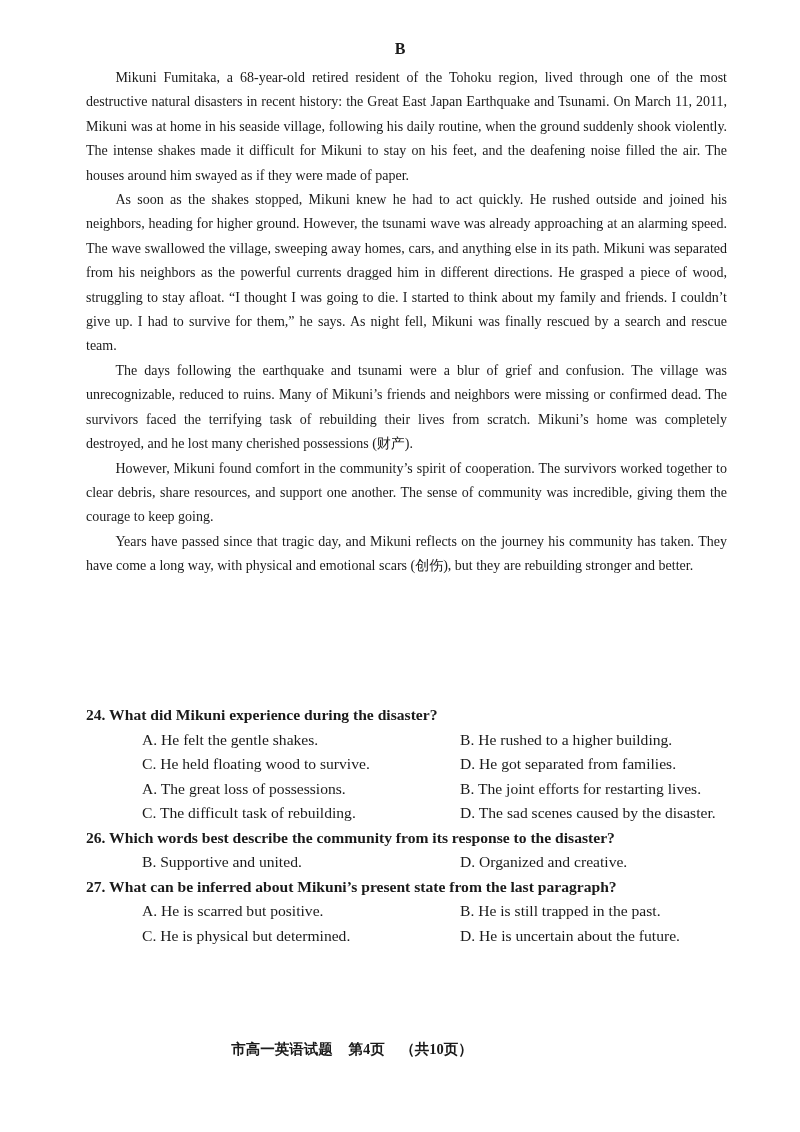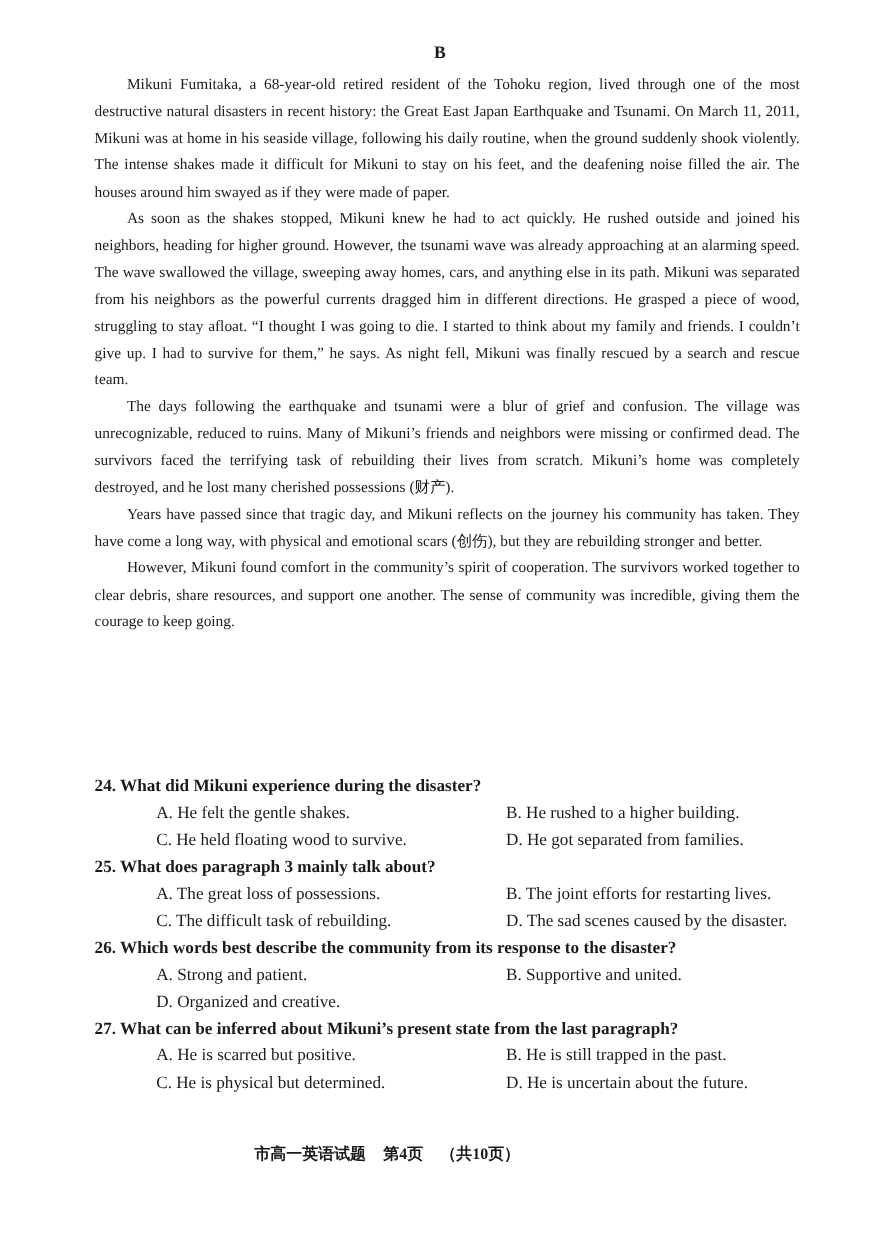--- a/index.html
+++ b/index.html
@@ -34,47 +34,45 @@
 </head>
 <body>
 
 <div class="page">
   <div class="section-title">B</div>
 
   <div class="passage">
     <p>Mikuni Fumitaka, a 68-year-old retired resident of the Tohoku region, lived through one of the most destructive natural disasters in recent history: the Great East Japan Earthquake and Tsunami. On March 11, 2011, Mikuni was at home in his seaside village, following his daily routine, when the ground suddenly shook violently. The intense shakes made it difficult for Mikuni to stay on his feet, and the deafening noise filled the air. The houses around him swayed as if they were made of paper.</p>
     <p>As soon as the shakes stopped, Mikuni knew he had to act quickly. He rushed outside and joined his neighbors, heading for higher ground. However, the tsunami wave was already approaching at an alarming speed. The wave swallowed the village, sweeping away homes, cars, and anything else in its path. Mikuni was separated from his neighbors as the powerful currents dragged him in different directions. He grasped a piece of wood, struggling to stay afloat. “I thought I was going to die. I started to think about my family and friends. I couldn’t give up. I had to survive for them,” he says. As night fell, Mikuni was finally rescued by a search and rescue team.</p>
     <p>The days following the earthquake and tsunami were a blur of grief and confusion. The village was unrecognizable, reduced to ruins. Many of Mikuni’s friends and neighbors were missing or confirmed dead. The survivors faced the terrifying task of rebuilding their lives from scratch. Mikuni’s home was completely destroyed, and he lost many cherished possessions (财产).</p>
+    <p>However, Mikuni found comfort in the community’s spirit of cooperation. The survivors worked together to clear debris, share resources, and support one another. The sense of community was incredible, giving them the courage to keep going.</p>
     <p>Years have passed since that tragic day, and Mikuni reflects on the journey his community has taken. They have come a long way, with physical and emotional scars (创伤), but they are rebuilding stronger and better.</p>
-    <p>However, Mikuni found comfort in the community’s spirit of cooperation. The survivors worked together to clear debris, share resources, and support one another. The sense of community was incredible, giving them the courage to keep going.</p>
   </div>
 
   <div class="questions">
     <div class="question">
       <p class="q-stem">24. What did Mikuni experience during the disaster?</p>
       <div class="opts">
         <span class="opt">A. He felt the gentle shakes.</span>
         <span class="opt">B. He rushed to a higher building.</span>
         <span class="opt">C. He held floating wood to survive.</span>
         <span class="opt">D. He got separated from families.</span>
       </div>
     </div>
     <div class="question">
-      <p class="q-stem">25. What does paragraph 3 mainly talk about?</p>
       <div class="opts">
         <span class="opt">A. The great loss of possessions.</span>
         <span class="opt">B. The joint efforts for restarting lives.</span>
         <span class="opt">C. The difficult task of rebuilding.</span>
         <span class="opt">D. The sad scenes caused by the disaster.</span>
       </div>
     </div>
     <div class="question">
       <p class="q-stem">26. Which words best describe the community from its response to the disaster?</p>
       <div class="opts">
-        <span class="opt">A. Strong and patient.</span>
         <span class="opt">B. Supportive and united.</span>
         <span class="opt">D. Organized and creative.</span>
       </div>
     </div>
     <div class="question">
       <p class="q-stem">27. What can be inferred about Mikuni’s present state from the last paragraph?</p>
       <div class="opts">
         <span class="opt">A. He is scarred but positive.</span>
         <span class="opt">B. He is still trapped in the past.</span>
         <span class="opt">C. He is physical but determined.</span>

